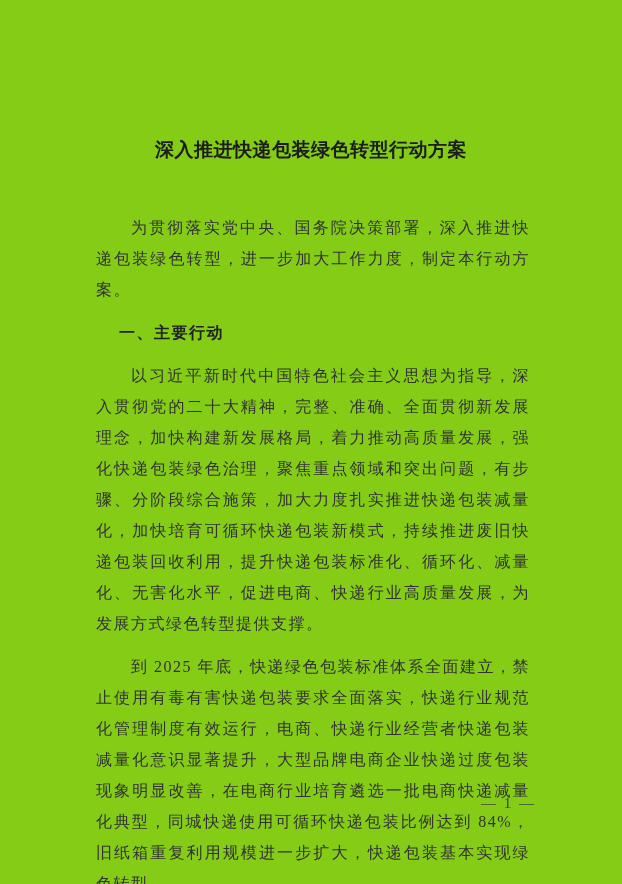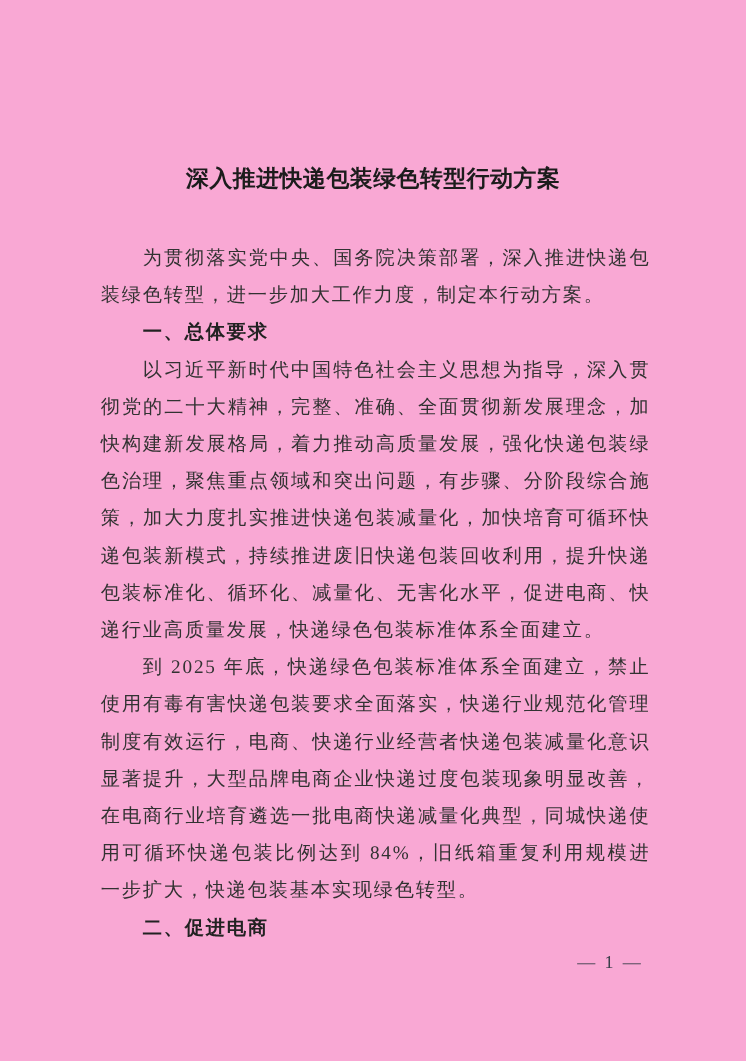--- a/index.html
+++ b/index.html
@@ -5,21 +5,21 @@
   * { margin: 0; padding: 0; box-sizing: border-box; }
 
   html, body {
     background: #ffffff;
   }
 
   .page {
     position: relative;
     width: 622px;
     height: 884px;
-    background: #f9a8d4;
+    background: #84cc16;
     overflow: hidden;
     font-family: "Liberation Serif", "DejaVu Serif", serif;
   }
 
   .doc-title {
     position: absolute;
     top: 136px;
     left: 0;
     width: 622px;
     text-align: center;
@@ -40,21 +40,21 @@
     color: #323232;
     font-size: 16px;
     line-height: 31px;
     letter-spacing: 1.5px;
     text-align: justify;
     text-justify: inter-character;
   }
 
   .doc-body p {
     text-indent: 35px;
-    margin: 0;
+    margin: 12px;
   }
 
   .doc-body h2 {
     font-family: "Liberation Sans", "DejaVu Sans", sans-serif;
     font-size: 16px;
     font-weight: bold;
     color: #222222;
     line-height: 31px;
     letter-spacing: 1.5px;
     text-indent: 35px;
@@ -77,23 +77,23 @@
 <body>
 
 <div class="page">
 
   <div class="doc-title">深入推进快递包装绿色转型行动方案</div>
 
   <div class="doc-body">
 
     <p>为贯彻落实党中央、国务院决策部署，深入推进快递包装绿色转型，进一步加大工作力度，制定本行动方案。</p>
 
-    <h2>一、总体要求</h2>
+    <h2>一、主要行动</h2>
 
-    <p>以习近平新时代中国特色社会主义思想为指导，深入贯彻党的二十大精神，完整、准确、全面贯彻新发展理念，加快构建新发展格局，着力推动高质量发展，强化快递包装绿色治理，聚焦重点领域和突出问题，有步骤、分阶段综合施策，加大力度扎实推进快递包装减量化，加快培育可循环快递包装新模式，持续推进废旧快递包装回收利用，提升快递包装标准化、循环化、减量化、无害化水平，促进电商、快递行业高质量发展，快递绿色包装标准体系全面建立。</p>
+    <p>以习近平新时代中国特色社会主义思想为指导，深入贯彻党的二十大精神，完整、准确、全面贯彻新发展理念，加快构建新发展格局，着力推动高质量发展，强化快递包装绿色治理，聚焦重点领域和突出问题，有步骤、分阶段综合施策，加大力度扎实推进快递包装减量化，加快培育可循环快递包装新模式，持续推进废旧快递包装回收利用，提升快递包装标准化、循环化、减量化、无害化水平，促进电商、快递行业高质量发展，为发展方式绿色转型提供支撑。</p>
 
     <p>到 2025 年底，快递绿色包装标准体系全面建立，禁止使用有毒有害快递包装要求全面落实，快递行业规范化管理制度有效运行，电商、快递行业经营者快递包装减量化意识显著提升，大型品牌电商企业快递过度包装现象明显改善，在电商行业培育遴选一批电商快递减量化典型，同城快递使用可循环快递包装比例达到 84%，旧纸箱重复利用规模进一步扩大，快递包装基本实现绿色转型。</p>
 
     <h2>二、促进电商</h2>
 
   </div>
 
   <div class="page-number">— 1 —</div>
 
 </div>

